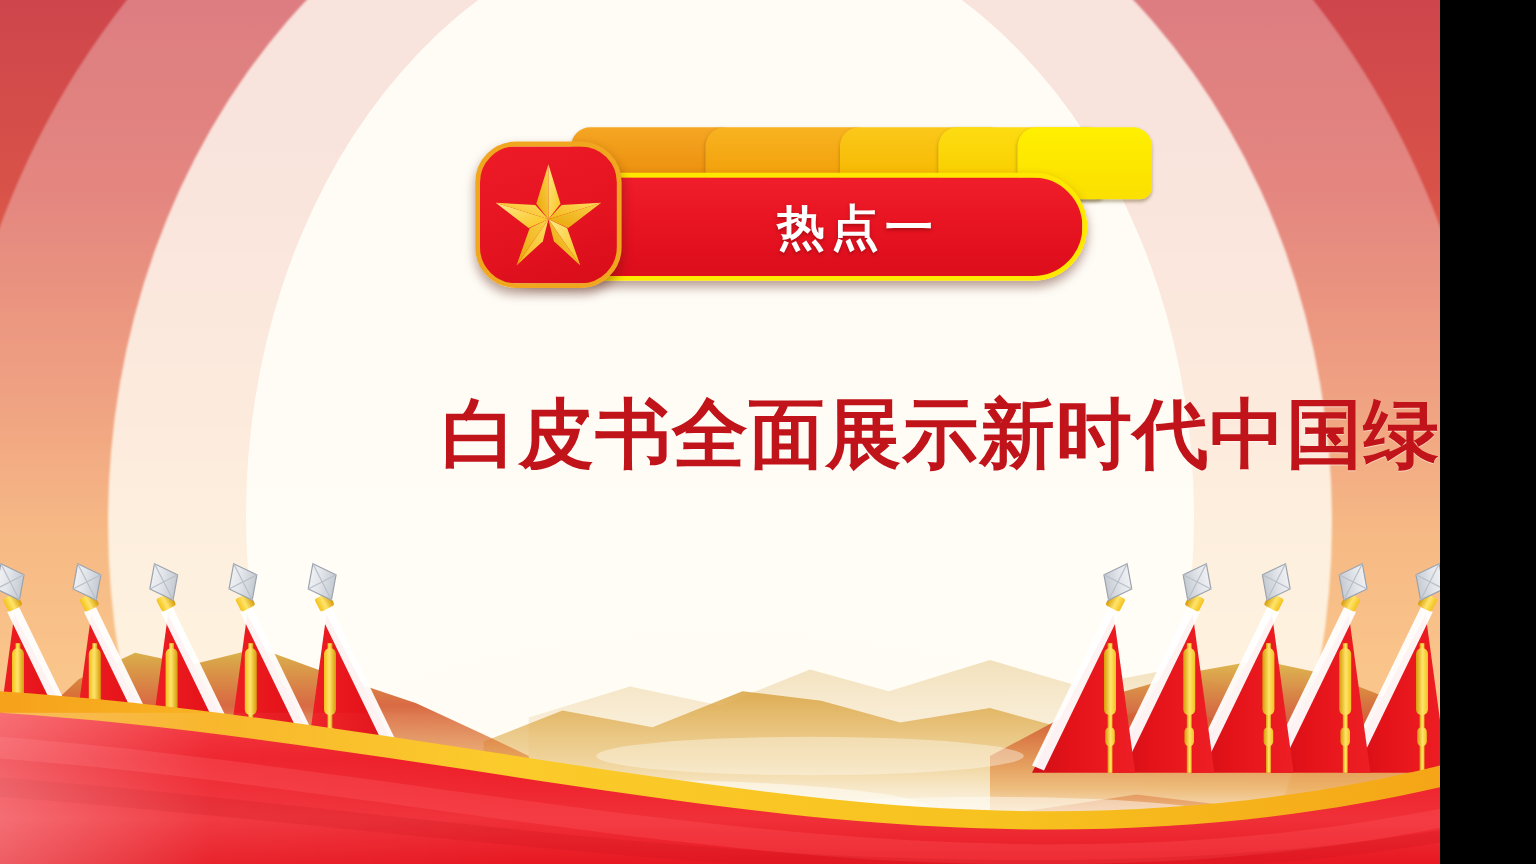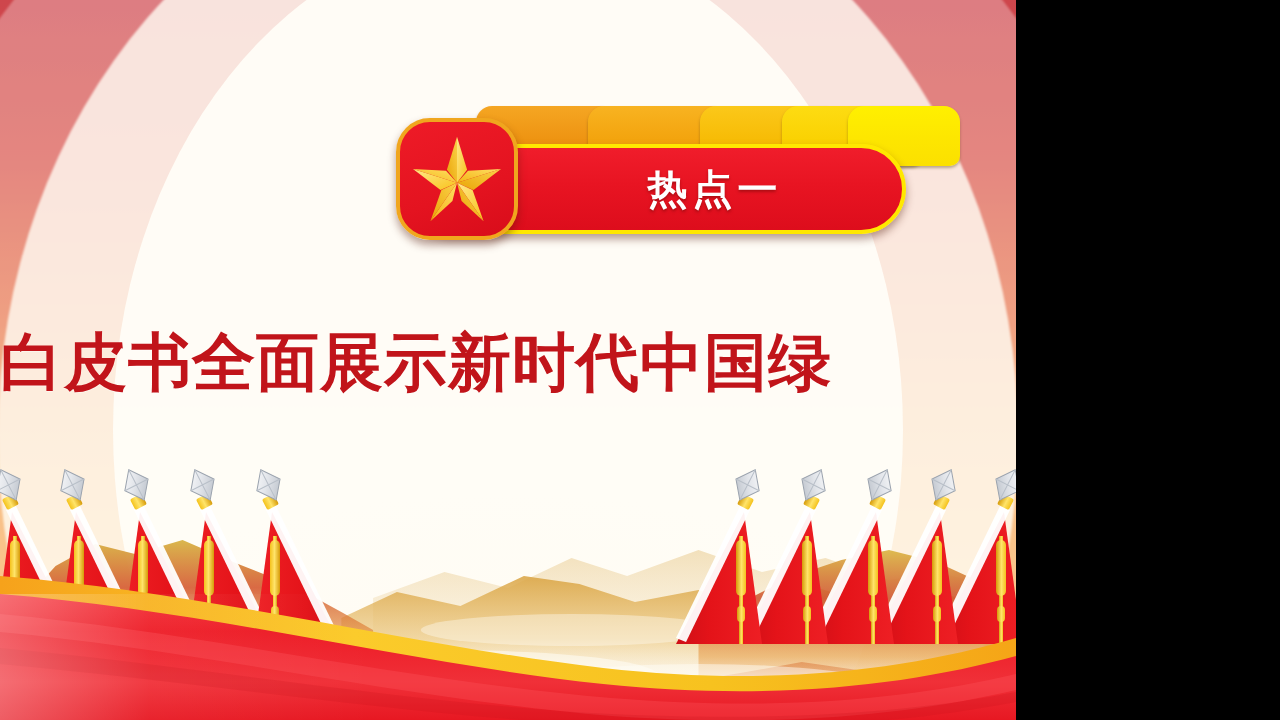--- a/index.html
+++ b/index.html
@@ -1,19 +1,19 @@
 <!DOCTYPE html>
 <html><head>
 <meta charset="utf-8">
 <style>
   html,body{margin:0;padding:0;background:#000;}
   *{box-sizing:border-box;}
   #stage{
     position:relative;
-    width:1016px;height:720px;
+    width:1200px;height:720px;
     overflow:hidden;
     font-family:"Liberation Sans","DejaVu Sans",sans-serif;
     background:#FDFBF2;
   }
 
   
   .bg-sky{
     position:absolute;inset:0;
     background:
       linear-gradient(180deg,#C1121A 0%,#CE2216 22%,#E2501A 44%,#F08020 62%,#F5952A 78%,#F7A636 100%);
@@ -130,21 +130,21 @@
     border-radius:34px;
     box-shadow:0 5px 9px rgba(80,25,10,0.42);
     display:flex;align-items:center;justify-content:center;
   }
   .star-badge svg{width:92px;height:88px;display:block;}
 
   
   .title{
     position:absolute;
     left:0;right:0;top:326px;
-    text-align:left;
+    text-align:right;
     line-height:1.16;
     pointer-events:none;
   }
   .title .line{
     display:block;
     font-size:63px;
     font-weight:bold;
     color:#C1141A;
     letter-spacing:1px;
     white-space:nowrap;

